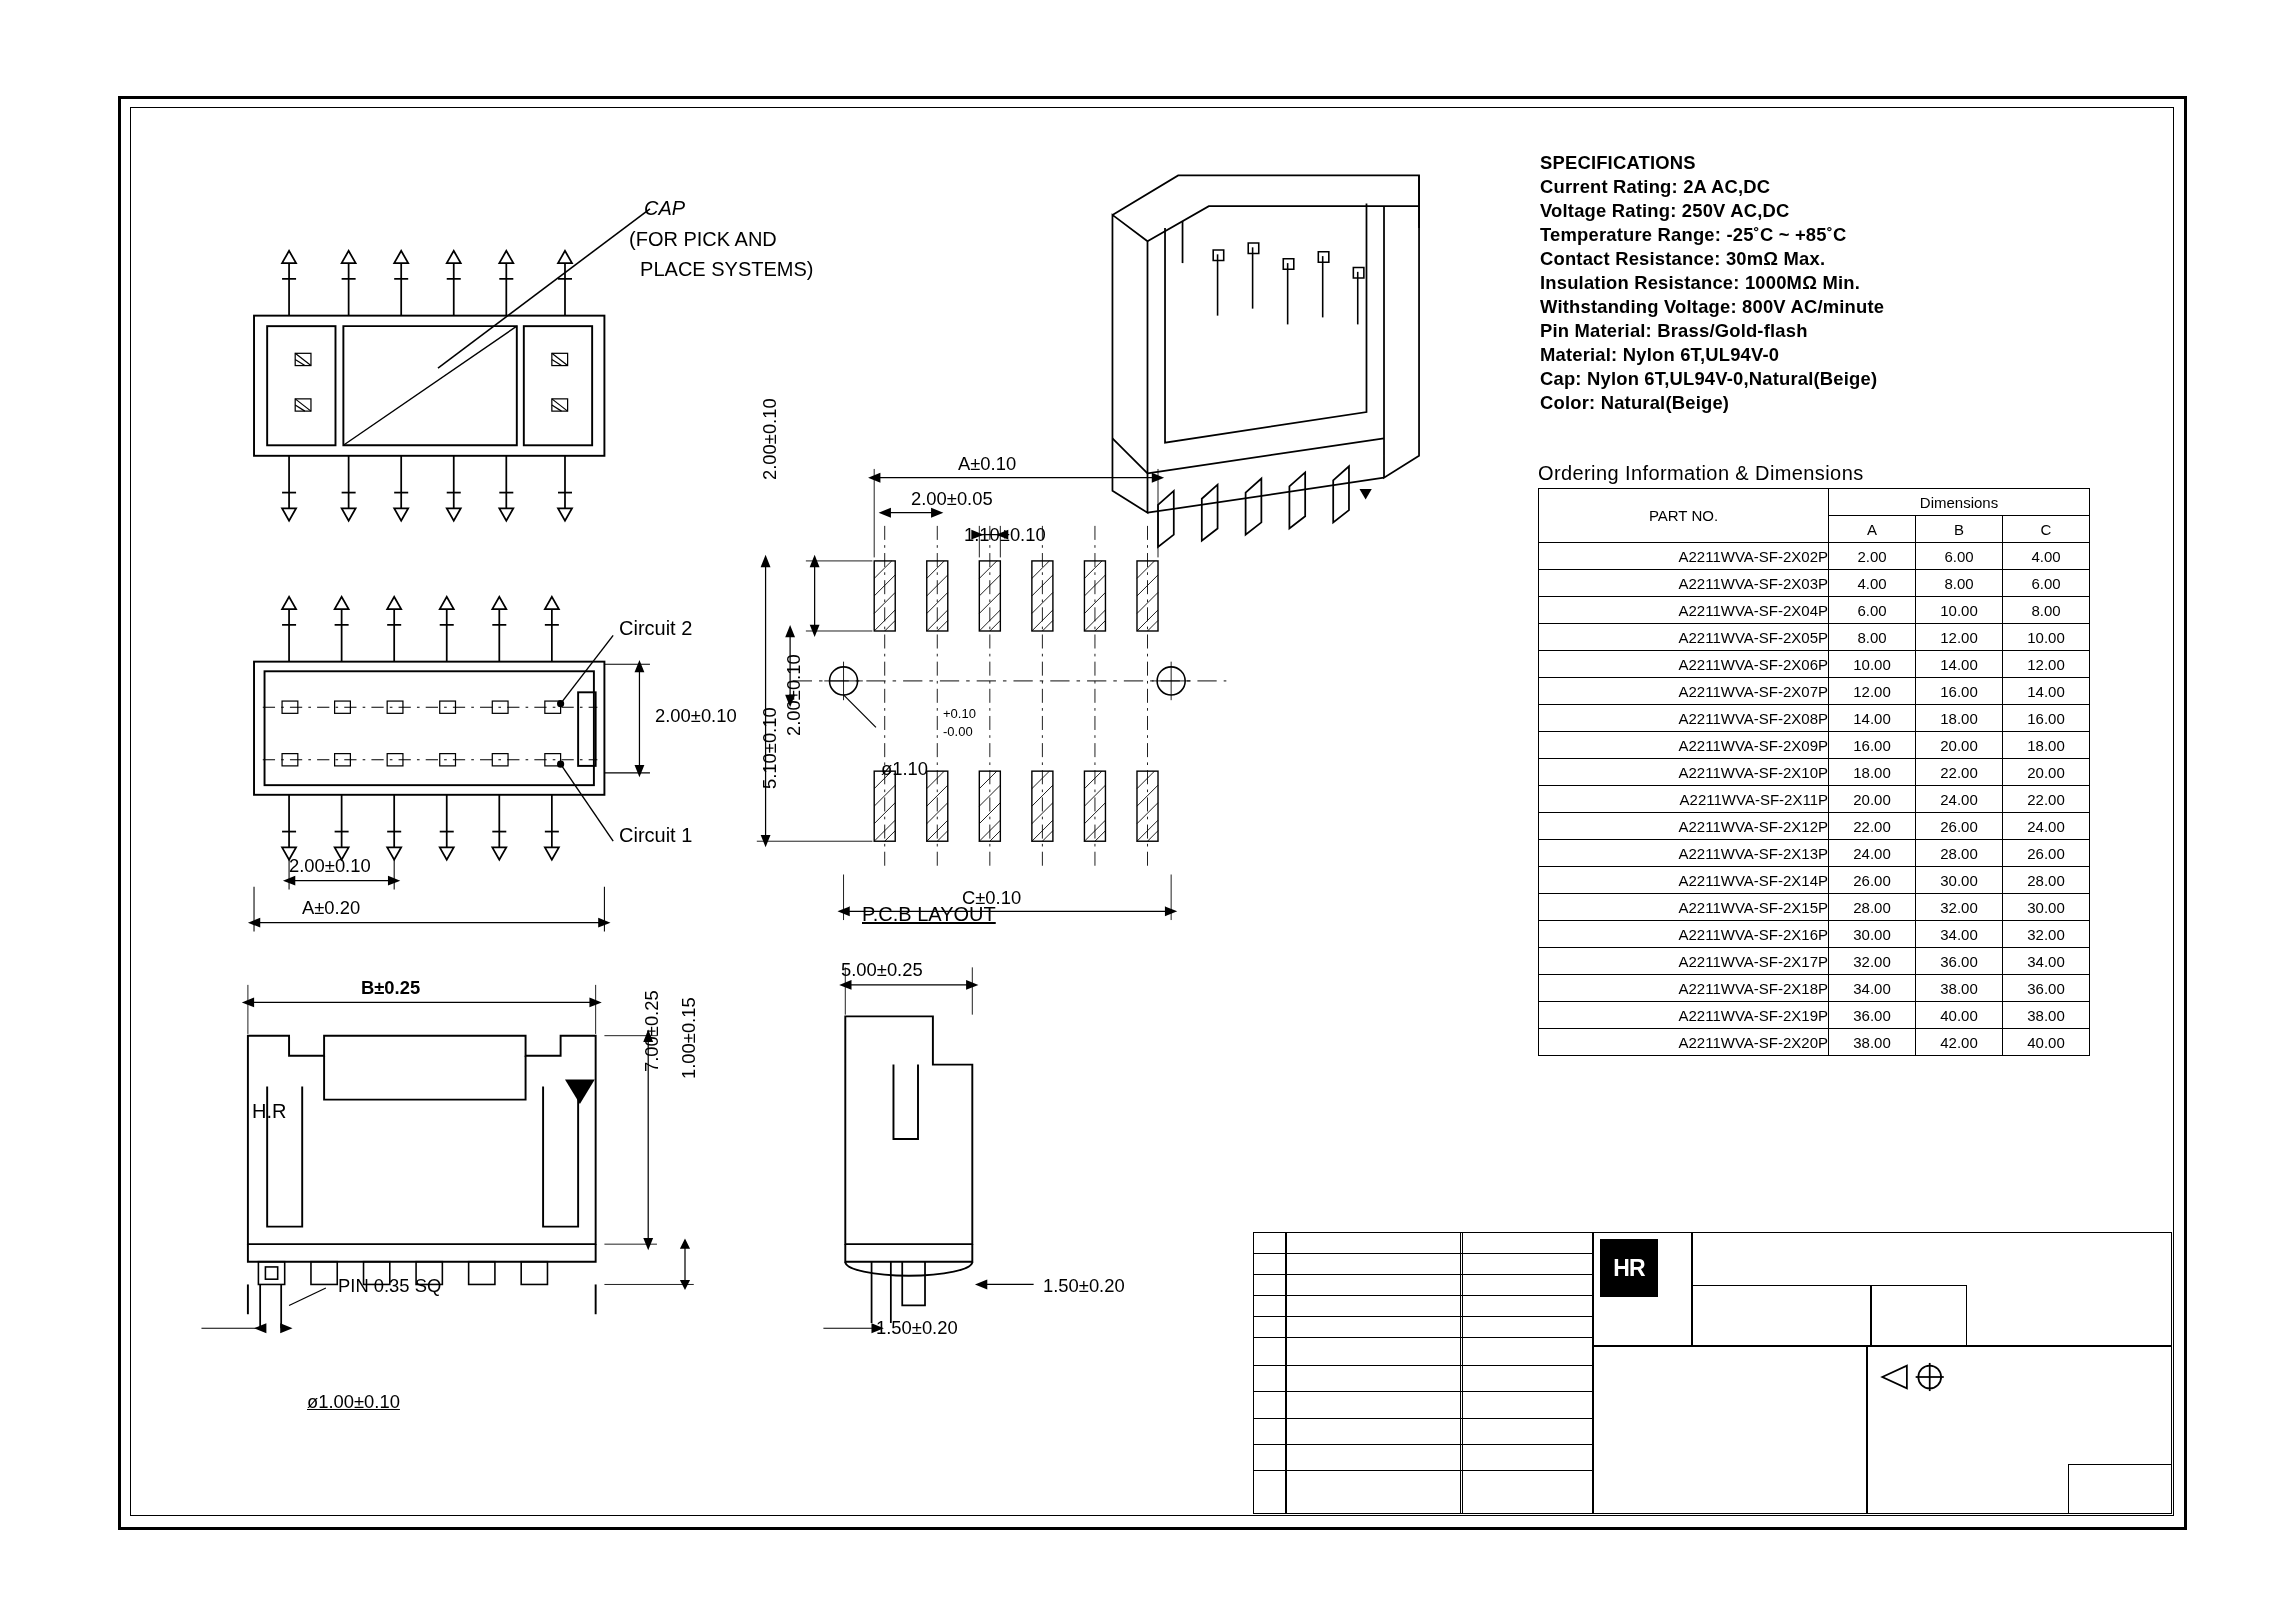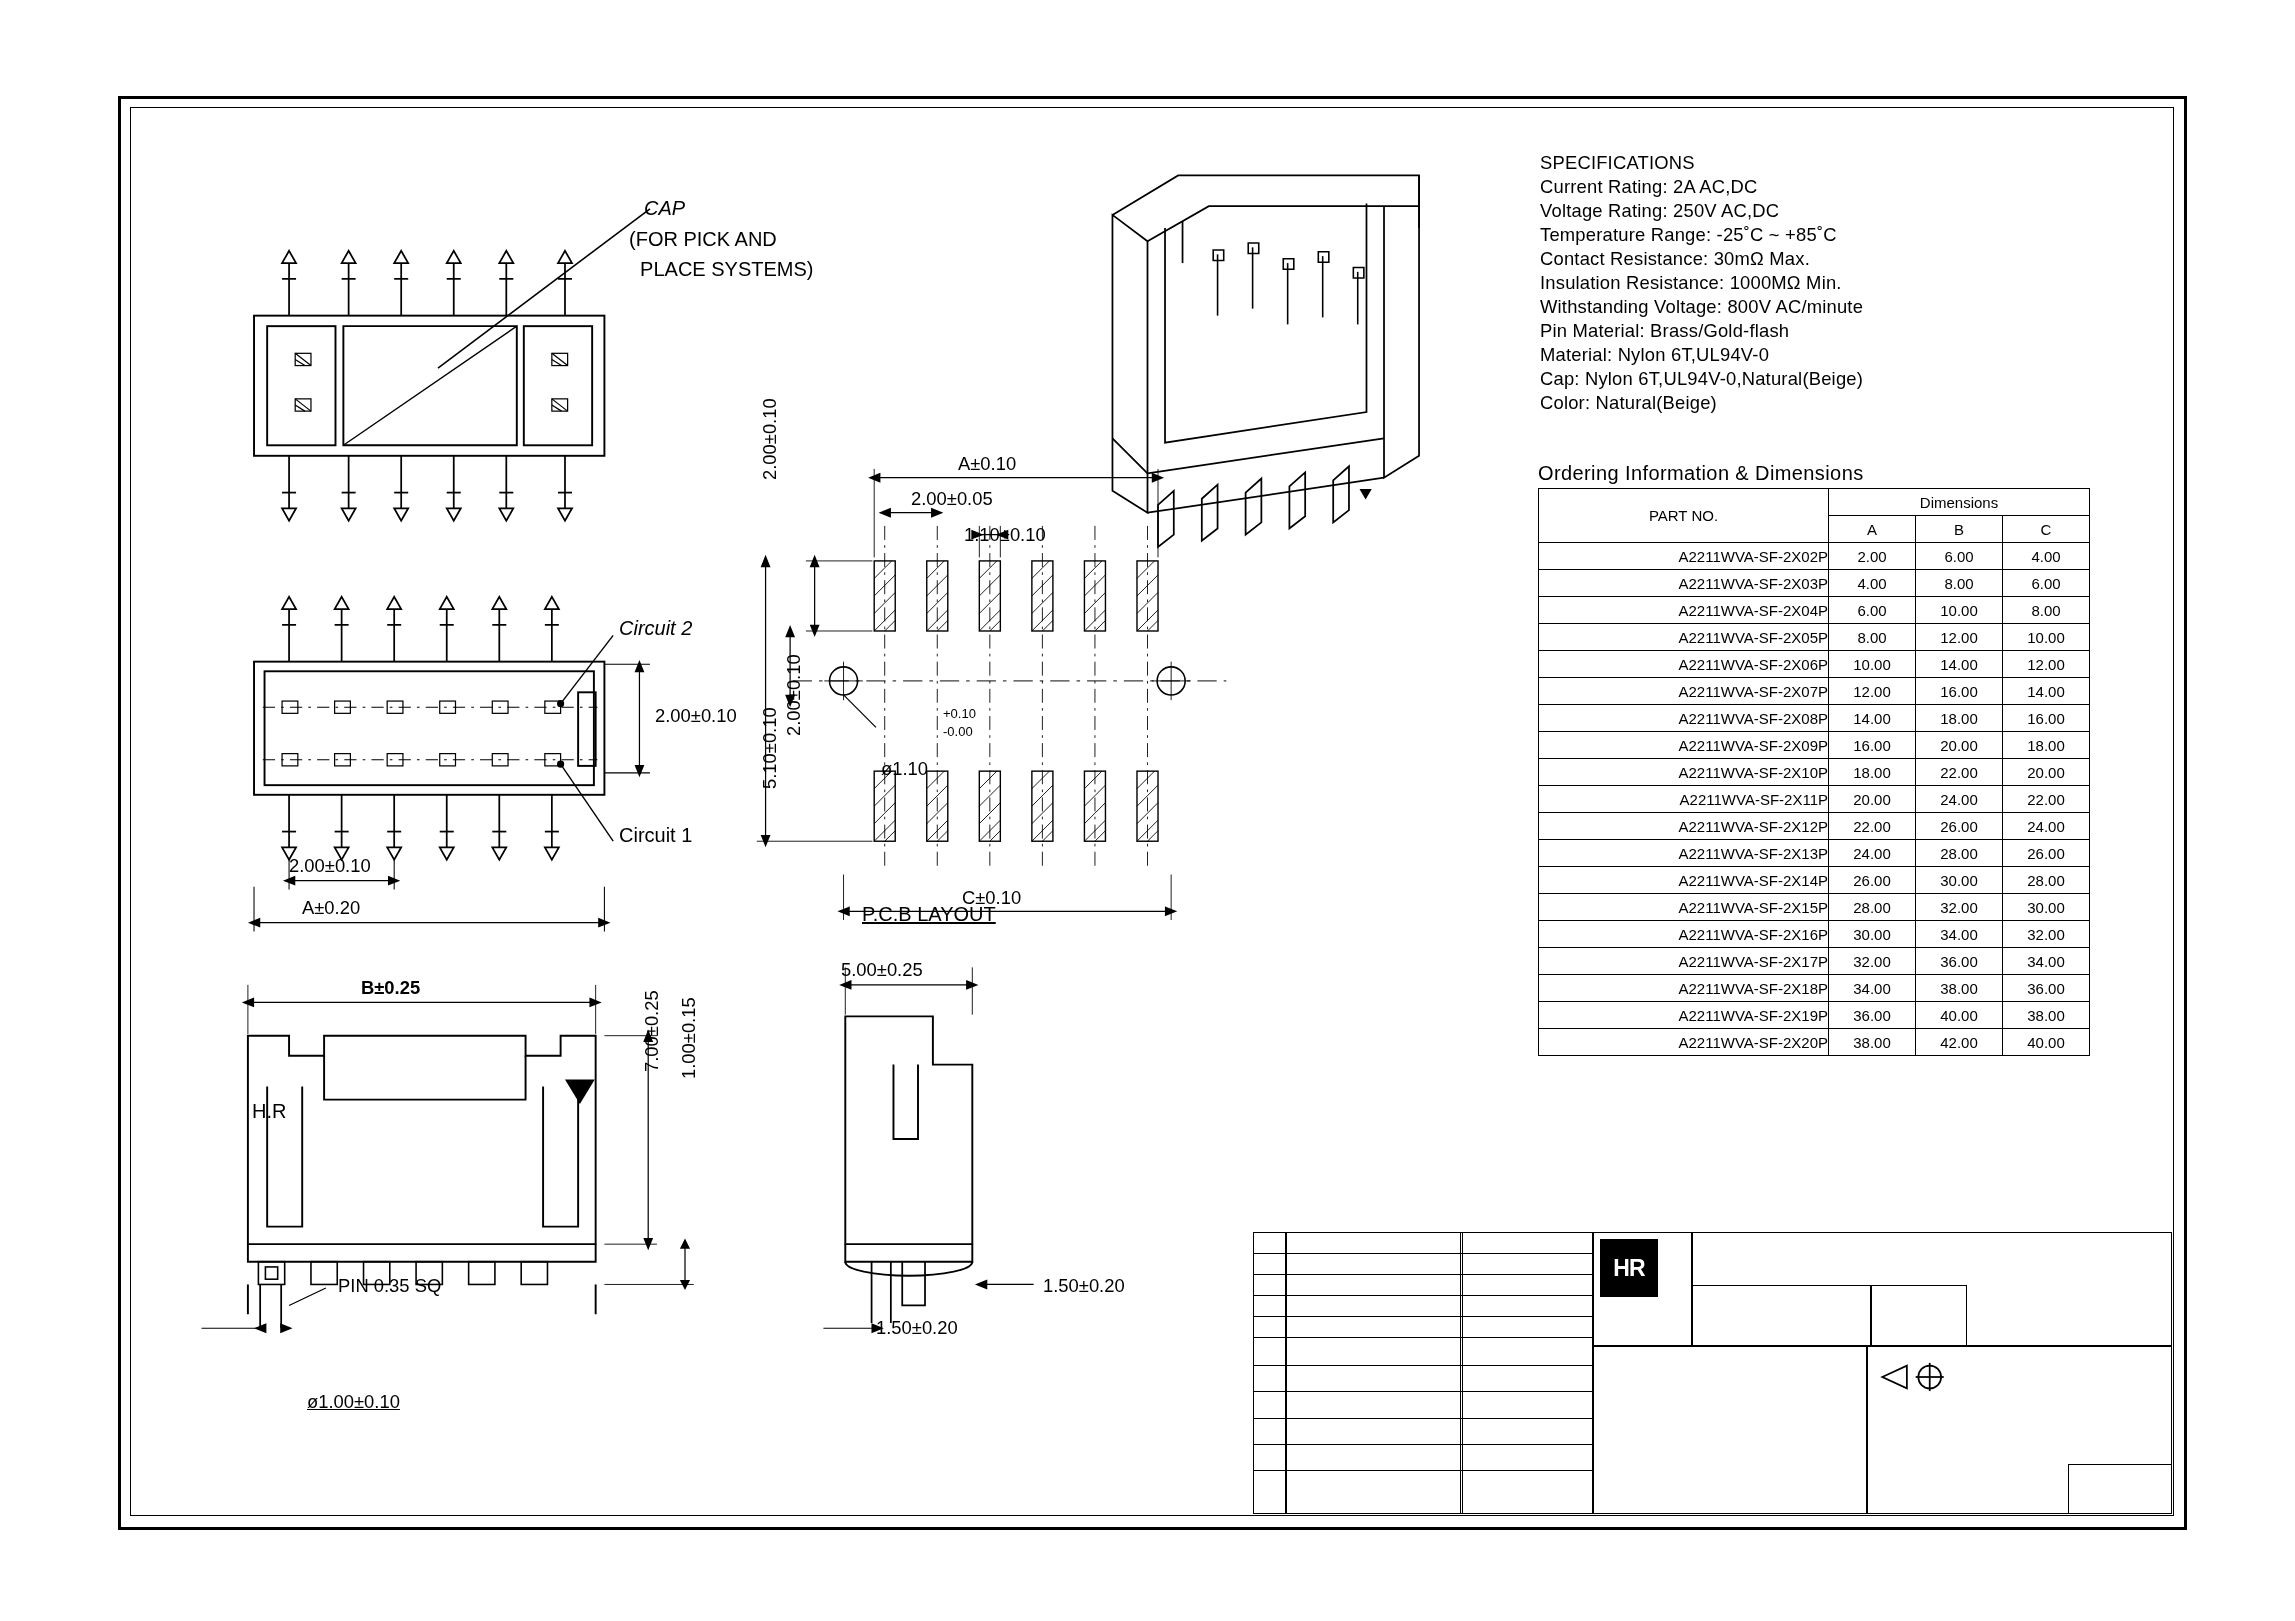--- a/index.html
+++ b/index.html
@@ -494,21 +494,21 @@
         <path d="M996 1512 l10 4 l-10 4 z" fill="#000"></path>
       </g>
 
     </g>
   </svg>
 
   <div class="txt lbl-lg" style="left:644px;top:197px;font-style:italic;">CAP</div>
   <div class="txt lbl-lg" style="left:629px;top:228px;">(FOR PICK AND</div>
   <div class="txt lbl-lg" style="left:629px;top:258px;">  PLACE SYSTEMS)</div>
 
-  <div class="txt lbl-lg" style="left:619px;top:617px;font-style:italic;">Circuit 2</div>
+  <div class="txt lbl-lg" style="left:619px;top:617px;">Circuit 2</div>
   <div class="txt lbl-lg" style="left:619px;top:824px;">Circuit 1</div>
 
   <div class="txt lbl" style="left:289px;top:855px;">2.00±0.10</div>
   <div class="txt lbl" style="left:302px;top:897px;">A±0.20</div>
   <div class="txt lbl" style="left:655px;top:705px;">2.00±0.10</div>
 
   <div class="txt lbl" style="left:958px;top:453px;">A±0.10</div>
   <div class="txt lbl" style="left:911px;top:488px;">2.00±0.05</div>
   <div class="txt lbl" style="left:964px;top:524px;">1.10±0.10</div>
   <div class="txt lbl" style="left:759px;top:480px;transform:rotate(-90deg);transform-origin:left top;">2.00±0.10</div>
@@ -526,21 +526,21 @@
   <div class="txt lbl" style="left:641px;top:1072px;transform:rotate(-90deg);transform-origin:left top;">7.00±0.25</div>
   <div class="txt lbl" style="left:678px;top:1079px;transform:rotate(-90deg);transform-origin:left top;">1.00±0.15</div>
   <div class="txt lbl" style="left:338px;top:1275px;">PIN 0.35 SQ</div>
   <div class="txt lbl" style="left:307px;top:1391px;text-decoration:underline;">ø1.00±0.10</div>
   <div class="txt lbl-lg" style="left:252px;top:1100px;">H.R</div>
 
   <div class="txt lbl" style="left:841px;top:959px;">5.00±0.25</div>
   <div class="txt lbl" style="left:1043px;top:1275px;">1.50±0.20</div>
   <div class="txt lbl" style="left:876px;top:1317px;">1.50±0.20</div>
 
-  <div style="position:absolute;left:1540px;top:151px;">
+  <div style="position:absolute;left:1540px;top:151px;font-weight:bold;">
     <div class="spec">SPECIFICATIONS</div>
     <div class="spec">Current Rating: 2A AC,DC</div>
     <div class="spec">Voltage Rating: 250V AC,DC</div>
     <div class="spec">Temperature Range: -25˚C ~ +85˚C</div>
     <div class="spec">Contact Resistance: 30mΩ Max.</div>
     <div class="spec">Insulation Resistance: 1000MΩ Min.</div>
     <div class="spec">Withstanding Voltage: 800V AC/minute</div>
     <div class="spec">Pin Material: Brass/Gold-flash</div>
     <div class="spec">Material: Nylon 6T,UL94V-0</div>
     <div class="spec">Cap: Nylon 6T,UL94V-0,Natural(Beige)</div>

